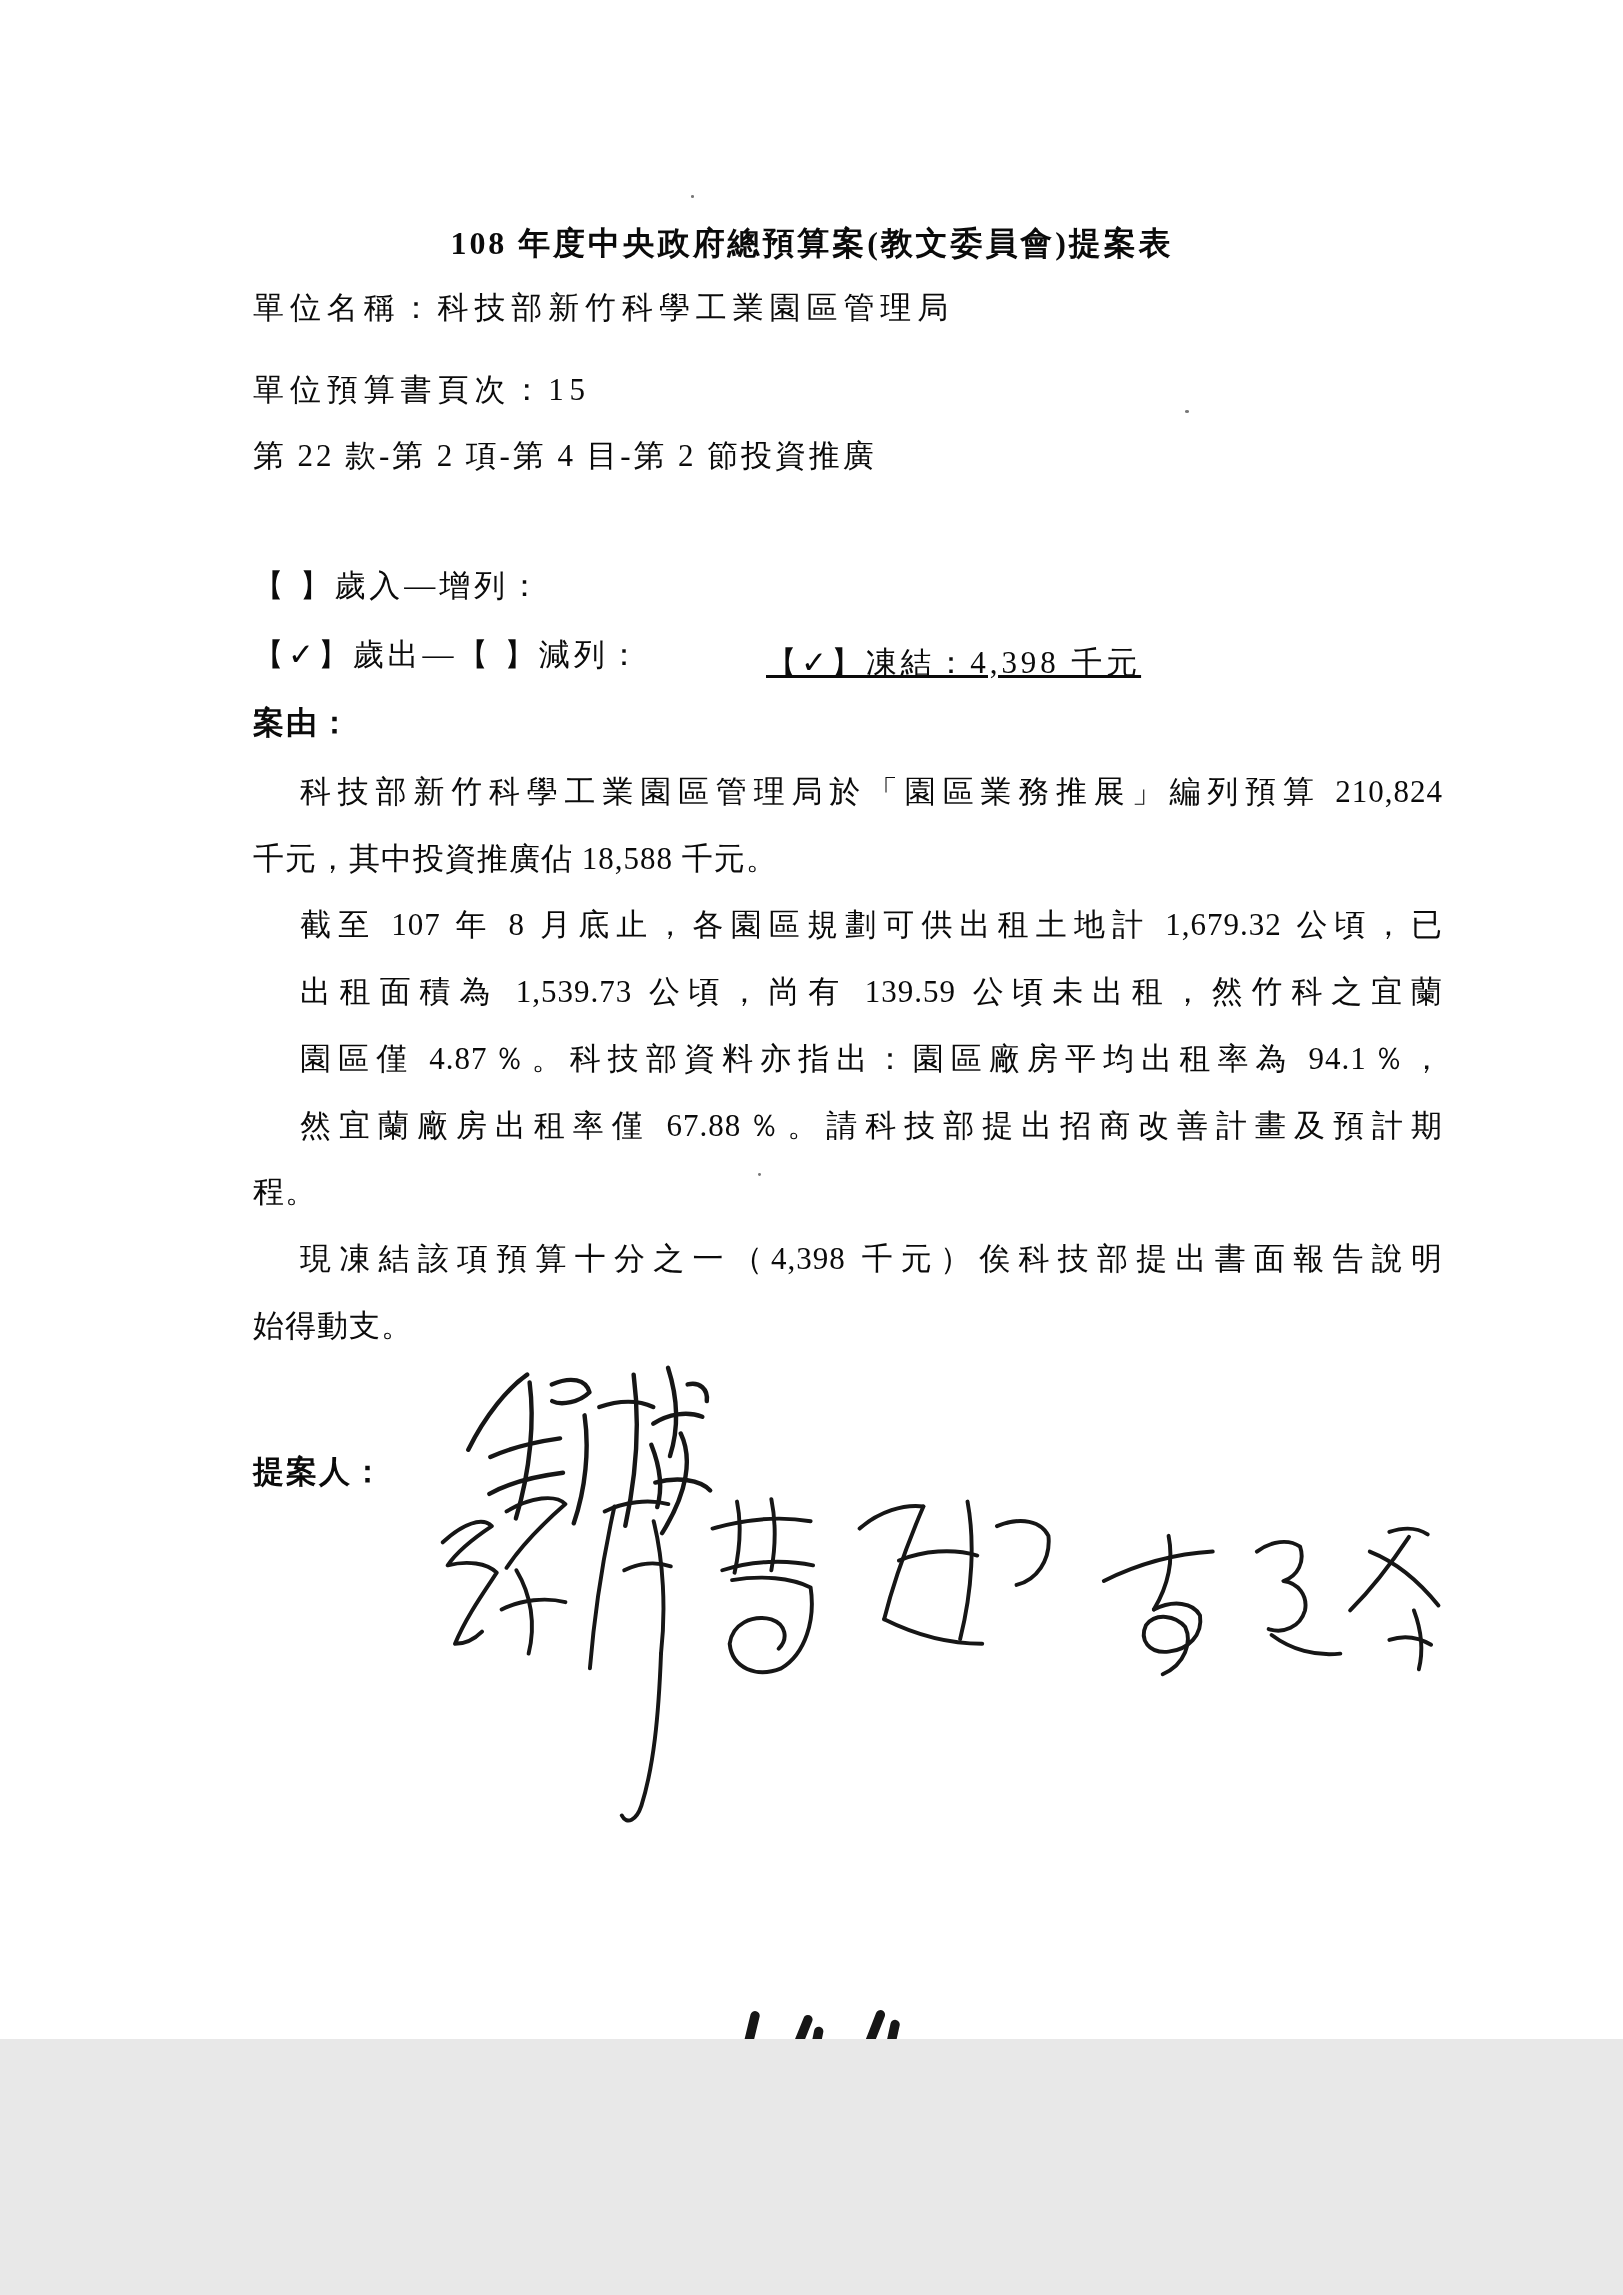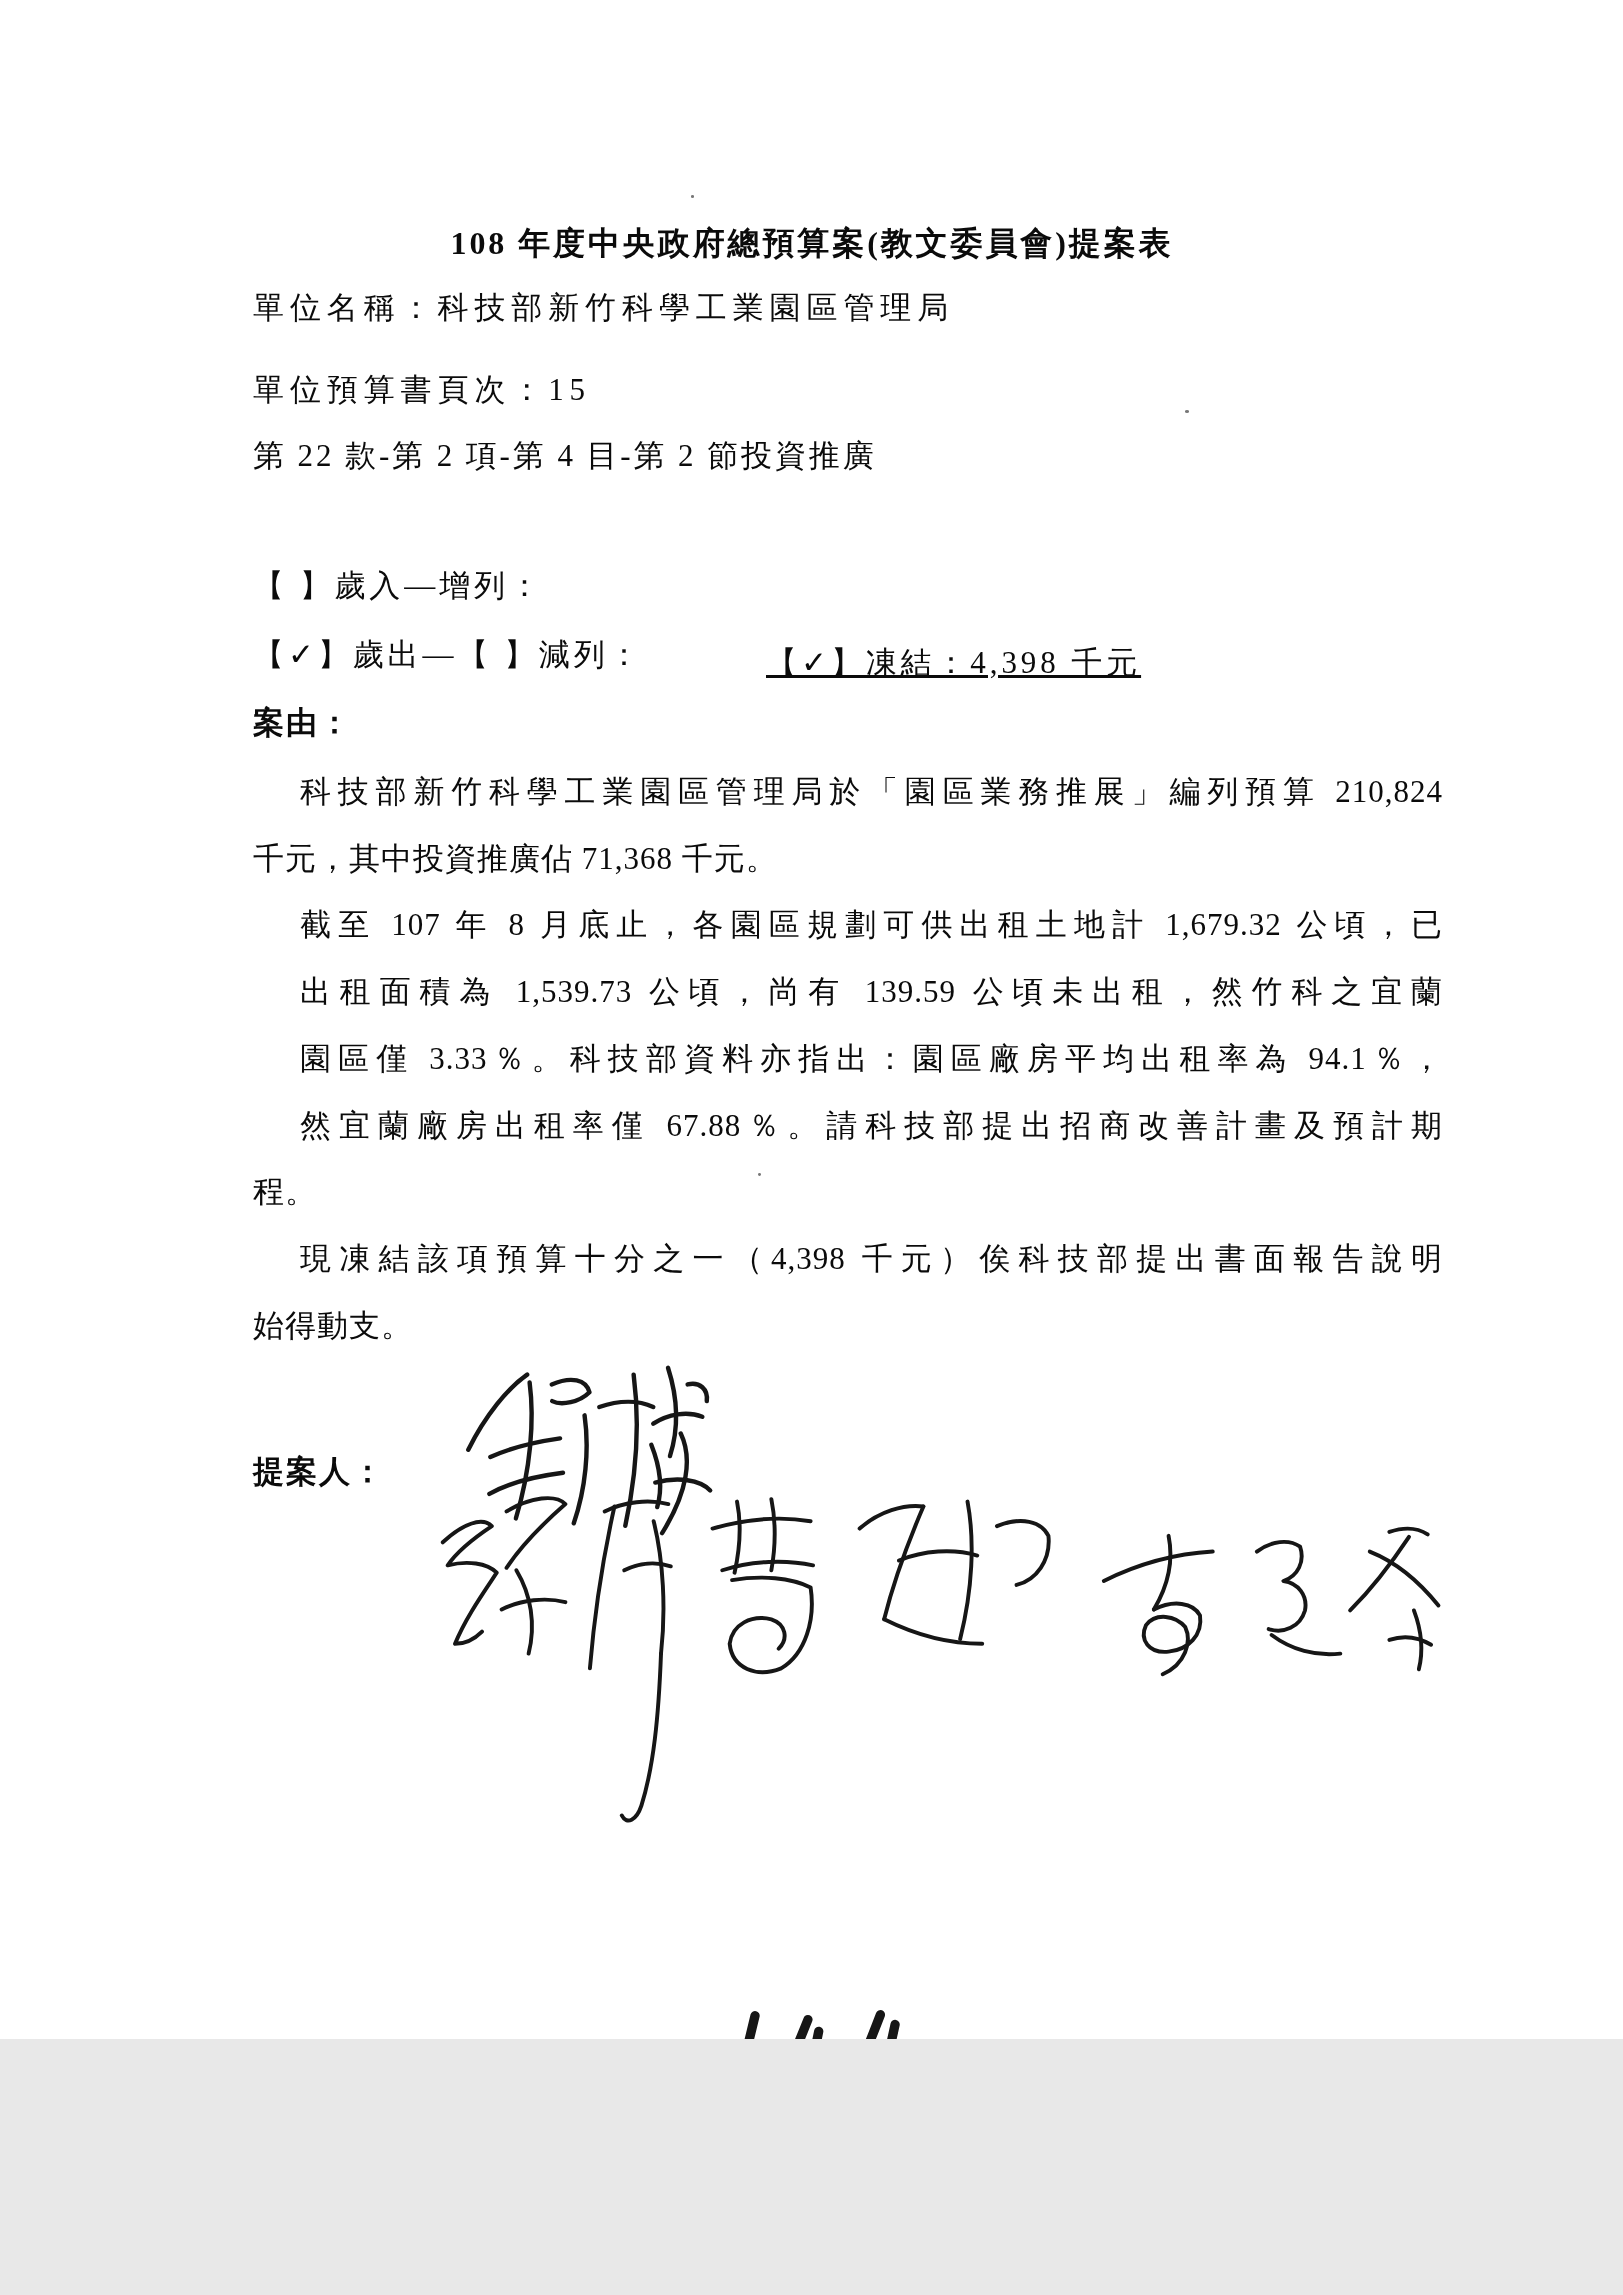--- a/index.html
+++ b/index.html
@@ -63,24 +63,24 @@
 
   <div class="abs checkline" style="left:253px;top:565px;">【 】歲入—增列：</div>
   <div class="abs checkline" style="left:253px;top:634px;">
     <span>【✓】歲出—【 】減列：</span>
     <span class="freeze-part">【✓】凍結：4,398 千元</span>
   </div>
 
   <div class="abs hline bold" style="left:253px;top:702px;letter-spacing:2px;">案由：</div>
 
   <div class="abs para-line just" style="top:774px;">科技部新竹科學工業園區管理局於「園區業務推展」編列預算 210,824</div>
-  <div class="abs para-line" style="top:841px;">千元，其中投資推廣佔 71,368 千元。</div>
+  <div class="abs para-line" style="top:841px;">千元，其中投資推廣佔 18,588 千元。</div>
   <div class="abs para-line just" style="top:907px;">截至 107 年 8 月底止，各園區規劃可供出租土地計 1,679.32 公頃，已</div>
   <div class="abs para-line just" style="top:974px;">出租面積為 1,539.73 公頃，尚有 139.59 公頃未出租，然竹科之宜蘭</div>
-  <div class="abs para-line just" style="top:1041px;">園區僅 3.33％。科技部資料亦指出：園區廠房平均出租率為 94.1％，</div>
+  <div class="abs para-line just" style="top:1041px;">園區僅 4.87％。科技部資料亦指出：園區廠房平均出租率為 94.1％，</div>
   <div class="abs para-line just" style="top:1108px;">然宜蘭廠房出租率僅 67.88％。請科技部提出招商改善計畫及預計期</div>
   <div class="abs para-line" style="top:1174px;">程。</div>
   <div class="abs para-line just" style="top:1241px;">現凍結該項預算十分之一（4,398 千元）俟科技部提出書面報告說明</div>
   <div class="abs para-line" style="top:1308px;">始得動支。</div>
 
   <div class="abs hline bold" style="left:253px;top:1451px;letter-spacing:2px;">提案人：</div>
 
   <svg class="ink abs" style="left:456px;top:1354px;" width="265" height="211" viewBox="0 0 540 430">
     <g stroke-width="9">
       <path d="M25,195 C60,125 105,70 145,42"></path>

